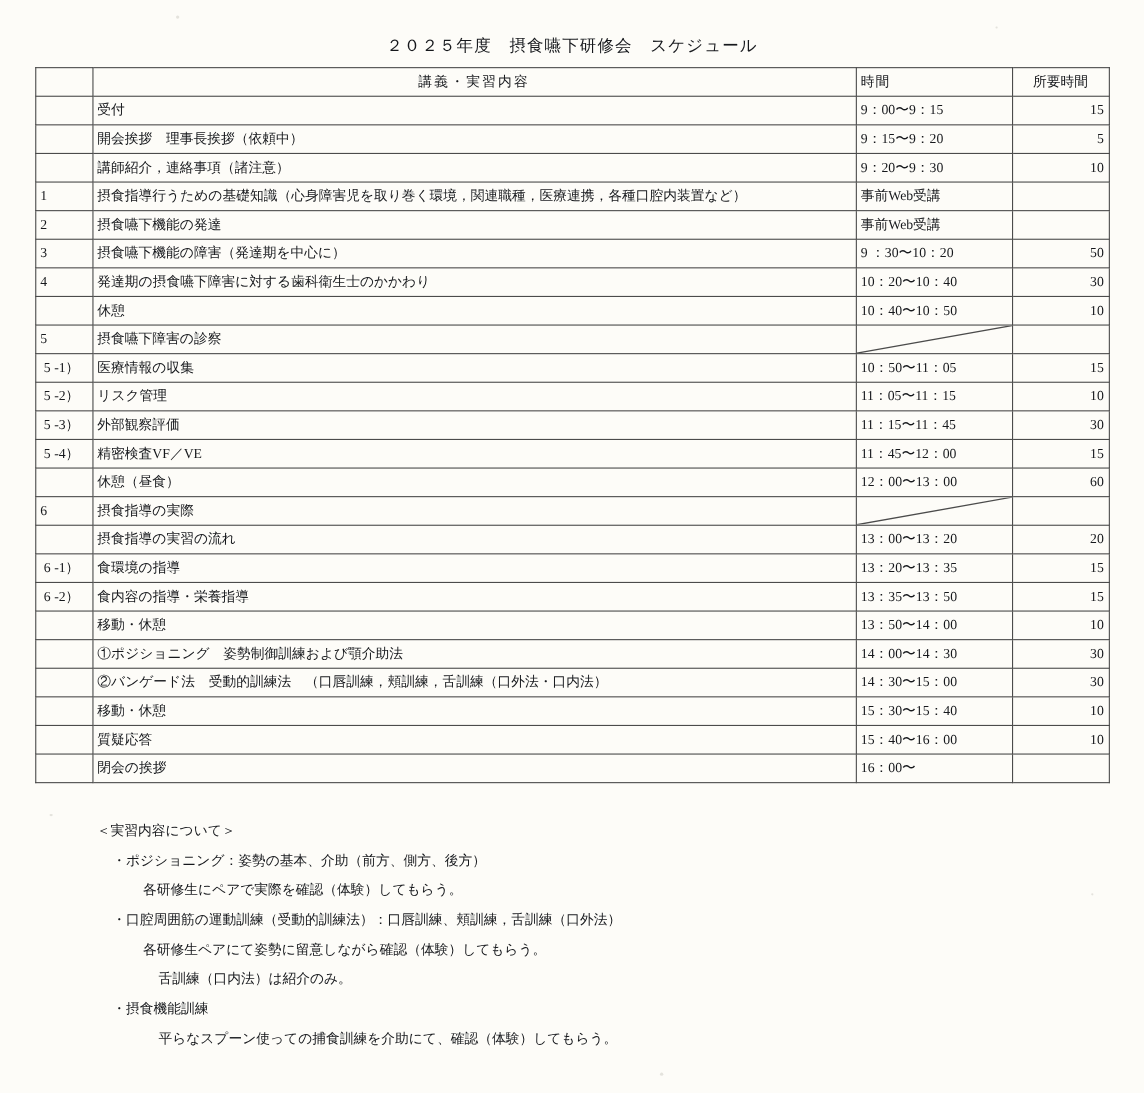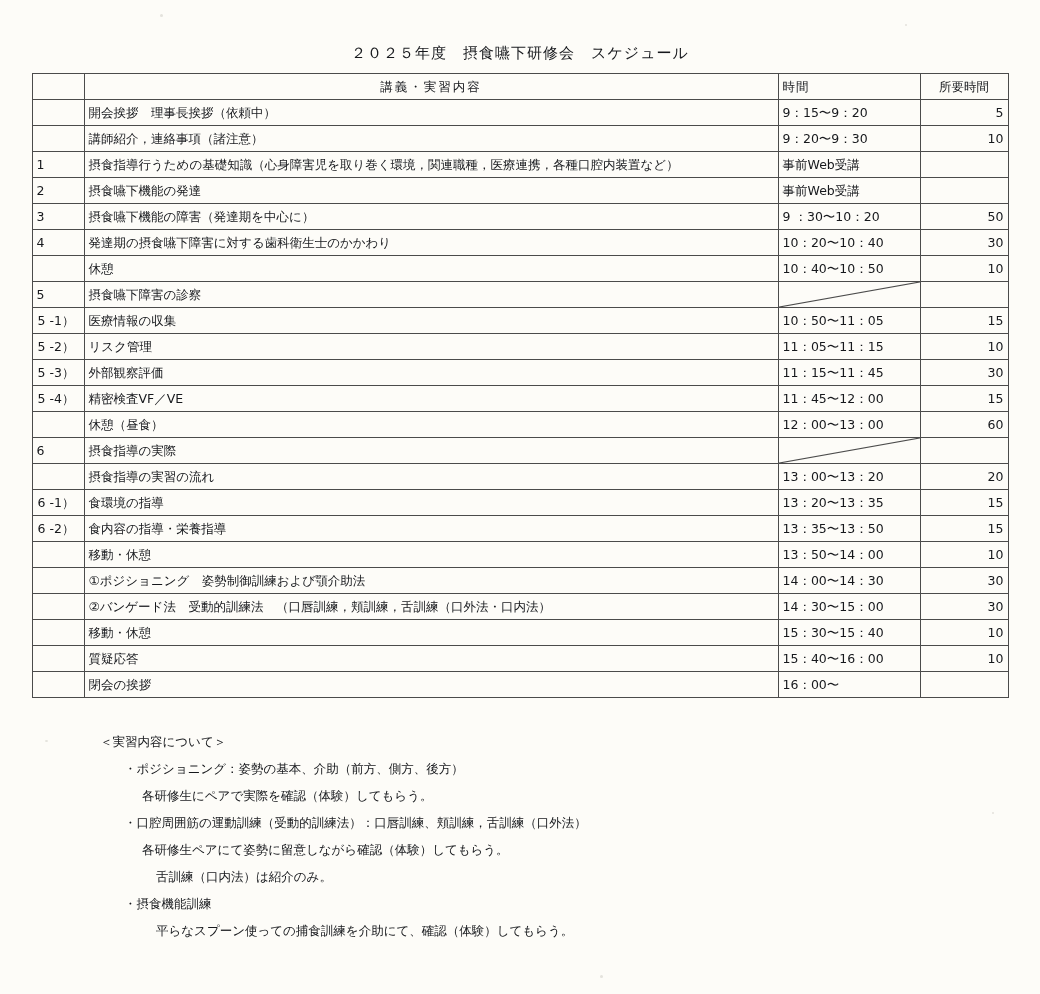--- a/index.html
+++ b/index.html
@@ -13,21 +13,22 @@
     font-family: "DejaVu Sans", "Liberation Sans", sans-serif;
     color: #1a1a1a;
     position: relative;
     overflow: hidden;
   }
   .page {
     position: relative;
     width: 1040px;
     height: 994px;
     box-sizing: border-box;
-    padding: 16px;
+    padding: 4px;
+    font-family: Liberation Serif, serif;
   }
   .doc-title {
     text-align: center;
     font-size: 15px;
     letter-spacing: 1px;
     padding-top: 28px;
     padding-bottom: 10px;
     font-weight: normal;
     color: #16181c;
   }
@@ -77,21 +78,21 @@
     display: block;
   }
 
   .notes {
     margin: 30px 0 0 84px;
     font-size: 12.5px;
     line-height: 27px;
     color: #16181c;
   }
   .notes .lvl0 { margin-left: 0; }
-  .notes .lvl1 { margin-left: 24px; }
+  .notes .lvl1 { margin-left: 14px; }
   .notes .lvl2 { margin-left: 42px; }
   .notes .lvl3 { margin-left: 56px; }
 
   
   .speck {
     position: absolute;
     background: #cfcdc6;
     border-radius: 50%;
     opacity: .55;
   }
@@ -114,20 +115,26 @@
       <tr>
         <th class="h-num"></th>
         <th class="h-content">講義・実習内容</th>
         <th class="h-time">時間</th>
         <th class="h-dur">所要時間</th>
       </tr>
     </thead>
     <tbody id="schedule-body">
         <tr>
           <td class="num"></td>
+          <td class="content">受付</td>
+          <td class="time">9：00〜9：15</td>
+          <td class="dur">15</td>
+        </tr>
+        <tr>
+          <td class="num"></td>
           <td class="content">開会挨拶　理事長挨拶（依頼中）</td>
           <td class="time">9：15〜9：20</td>
           <td class="dur">5</td>
         </tr>
         <tr>
           <td class="num"></td>
           <td class="content">講師紹介，連絡事項（諸注意）</td>
           <td class="time">9：20〜9：30</td>
           <td class="dur">10</td>
         </tr>

